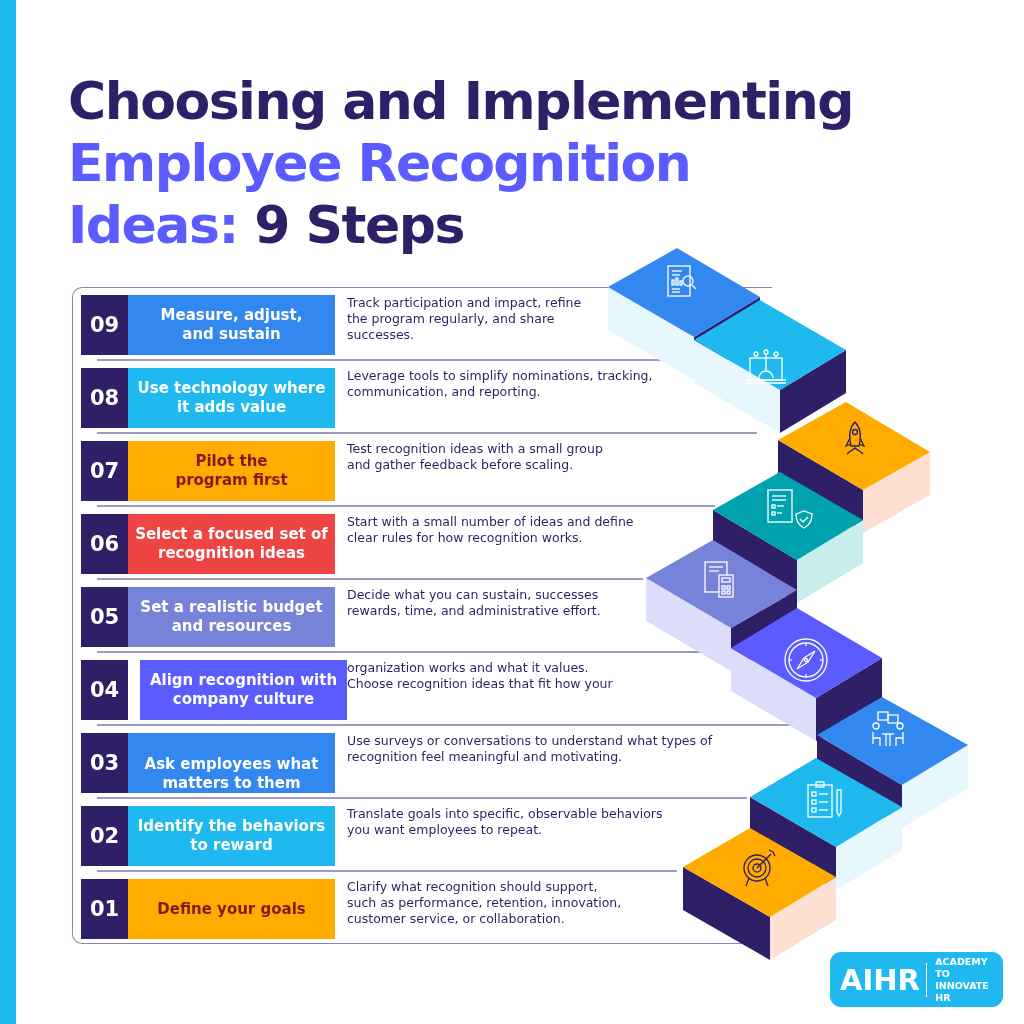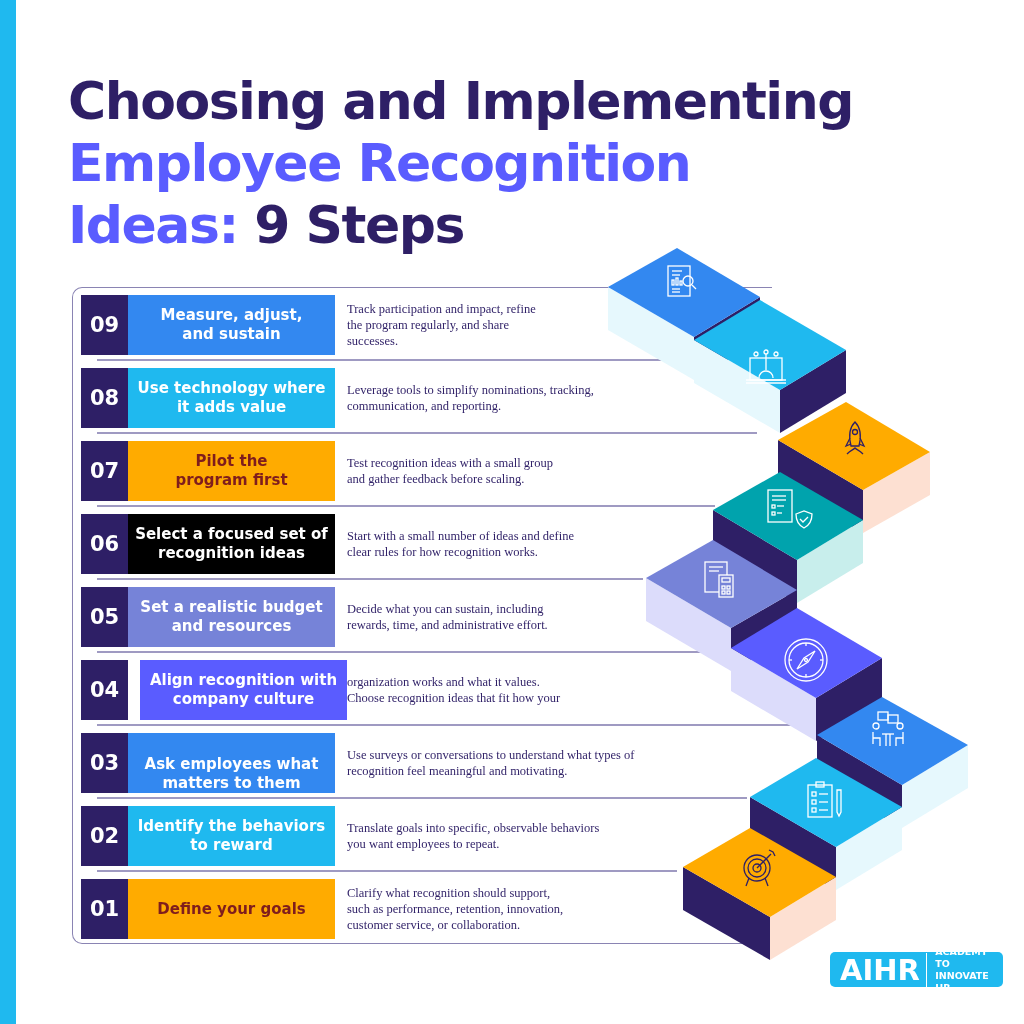--- a/index.html
+++ b/index.html
@@ -12,27 +12,27 @@
   .title .dark { color: #2e1f66; }
   .title .purple { color: #5a5cff; }
   .title-line { display: block; white-space: nowrap; }
 
   .frame { position: absolute; left: 72px; top: 287px; width: 700px; height: 657px; border: 1.5px solid #8a84b3; border-right: none; border-radius: 10px 0 0 10px; }
 
   .row { position: absolute; left: 81px; height: 60px; display: flex; }
   .row .num { width: 47px; height: 100%; background: #2e1f66; color: #ffffff; font-weight: bold; font-size: 21px; display: flex; align-items: center; justify-content: center; }
   .row .label { width: 207px; height: 100%; display: flex; align-items: center; justify-content: center; text-align: center; color: #ffffff; font-weight: bold; font-size: 15px; line-height: 19px; padding: 0 6px; }
   .row .label.dark-text { color: #7f1d1d; }
-  .row .desc { position: absolute; left: 266px; top: 0; height: 100%; display: flex; align-items: center; font-size: 12.5px; line-height: 16px; color: #2e1f66; white-space: nowrap; font-family: Liberation Serif, serif; }
+  .row .desc { position: absolute; left: 266px; top: 0; height: 100%; display: flex; align-items: flex-start; font-size: 12.5px; line-height: 16px; color: #2e1f66; white-space: nowrap; }
 
   .divider { position: absolute; left: 97px; height: 2px; background: #9f9ac2; }
 
   .stairs { position: absolute; left: 0; top: 0; width: 1024px; height: 1024px; pointer-events: none; }
 
-  .logo { position: absolute; left: 830px; top: 952px; width: 173px; height: 35px; background: #1fb9ef; border-radius: 5px; display: flex; align-items: center; }
+  .logo { position: absolute; left: 830px; top: 952px; width: 173px; height: 55px; background: #1fb9ef; border-radius: 11px; display: flex; align-items: center; }
   .logo .mark { color: #ffffff; font-weight: bold; font-size: 29px; padding-left: 10px; letter-spacing: 0px; }
   .logo .sep { width: 1.5px; height: 34px; background: #ffffff; margin: 0 8px 0 6px; }
   .logo .tag { color: #ffffff; font-weight: bold; font-size: 9.5px; line-height: 12px; }
 </style>
 </head>
 <body>
 
 <div class="left-accent"></div>
 
 <h1 class="title">
@@ -90,21 +90,21 @@
       <span>
         <span style="display:block">Test recognition ideas with a small group</span>
         <span style="display:block">and gather feedback before scaling.</span>
       </span>
     </div>
 </div>
 <div class="divider" style="top:505px; width:618px;"></div>
 
 <div class="row" style="top:514px;">
   <div class="num">06</div>
-  <div class="label" style="background:#000000;">
+  <div class="label" style="background:#ef4444;">
       <span>
         <span style="display:block">Select a focused set of</span>
         <span style="display:block">recognition ideas</span>
       </span>
     </div>
   <div class="desc">
       <span>
         <span style="display:block">Start with a small number of ideas and define</span>
         <span style="display:block">clear rules for how recognition works.</span>
       </span>
@@ -115,21 +115,21 @@
 <div class="row" style="top:587px;">
   <div class="num">05</div>
   <div class="label" style="background:#7683d8;">
       <span>
         <span style="display:block">Set a realistic budget</span>
         <span style="display:block">and resources</span>
       </span>
     </div>
   <div class="desc">
       <span>
-        <span style="display:block">Decide what you can sustain, including</span>
+        <span style="display:block">Decide what you can sustain, successes</span>
         <span style="display:block">rewards, time, and administrative effort.</span>
       </span>
     </div>
 </div>
 <div class="divider" style="top:651px; width:622px;"></div>
 
 <div class="row" style="top:660px;gap:12px;">
   <div class="num">04</div>
   <div class="label" style="background:#5a5cff;">
       <span>

